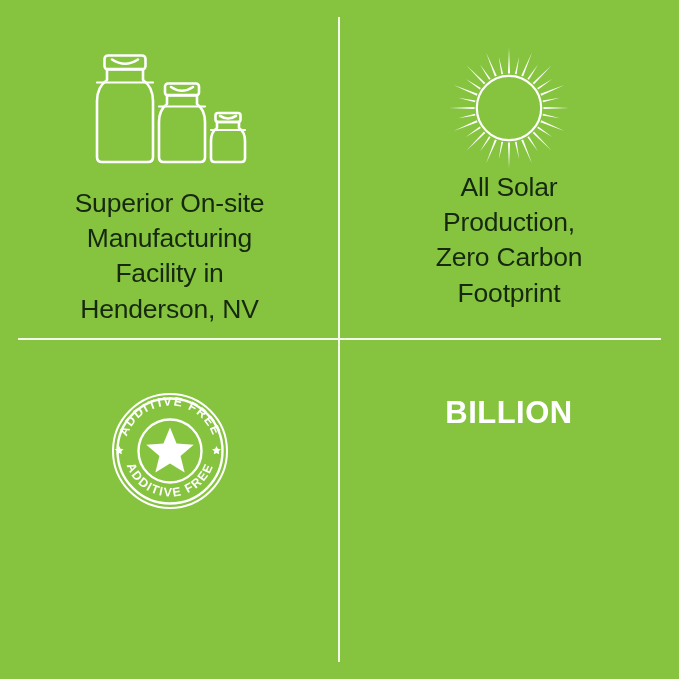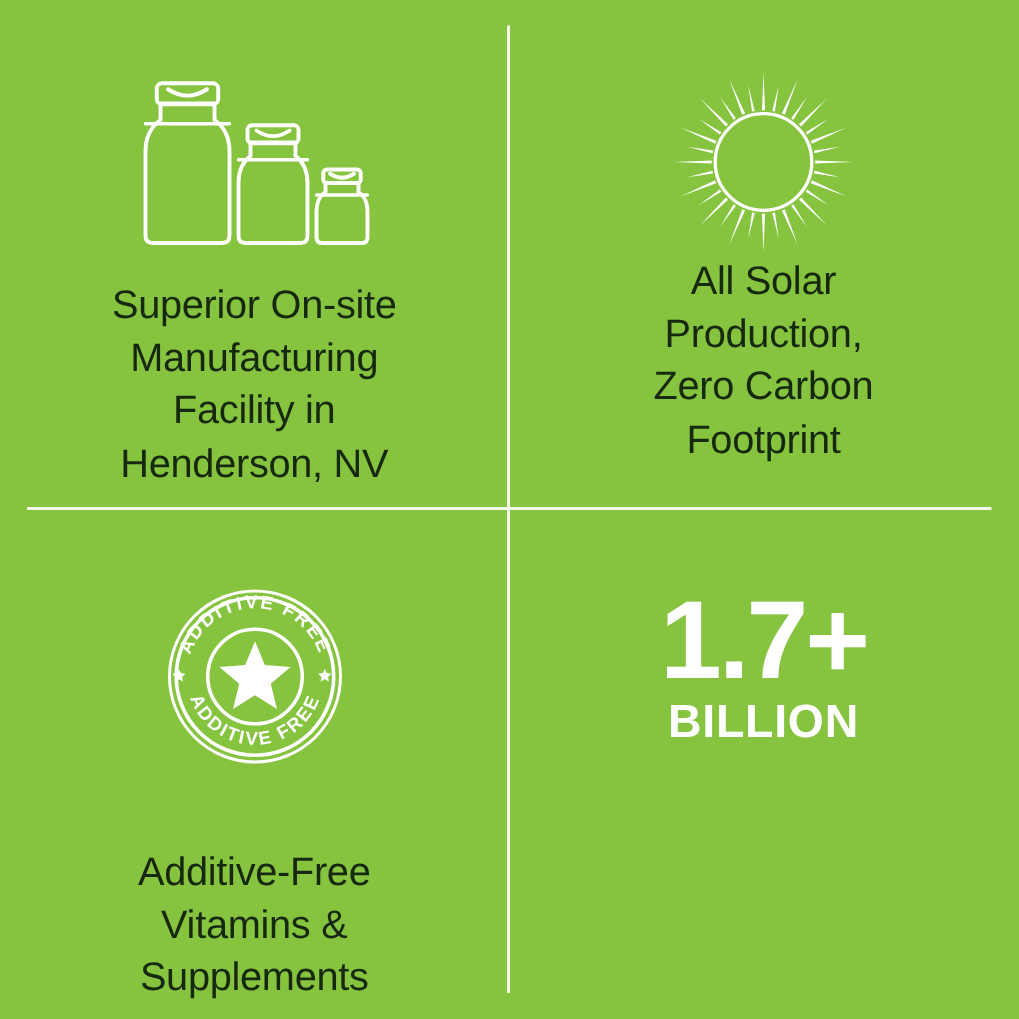--- a/index.html
+++ b/index.html
@@ -203,26 +203,22 @@
           <g fill="#ffffff">
             <path d="M9.2 60 l1.35 2.74 3.02 .44 -2.18 2.13 .51 3.01 -2.7 -1.42 -2.7 1.42 .51 -3.01 -2.19 -2.13 3.03 -.44 Z" transform="translate(0,-5)"></path>
           </g>
           <g fill="#ffffff">
             <path d="M106.5 60 l1.35 2.74 3.02 .44 -2.18 2.13 .51 3.01 -2.7 -1.42 -2.7 1.42 .51 -3.01 -2.19 -2.13 3.03 -.44 Z" transform="translate(0,-5)"></path>
           </g>
 
           <path fill="#ffffff" d="M60 36.5 L66.55 52.4 L83.7 53.7 L70.55 64.9 L74.65 81.6 L60 72.5 L45.35 81.6 L49.45 64.9 L36.3 53.7 L53.45 52.4 Z"></path>
         </svg>
       </div>
-      <div class="caption">Additive-Free
-Vitamins &amp;
-Supplements</div>
     </div>
 
     <div class="cell cell-donated">
       <div class="stat-wrap">
-        <div class="stat-number">1.7+</div>
         <div class="stat-label">BILLION</div>
       </div>
     </div>
 
   </div>
 </div>
 
 </body></html>

